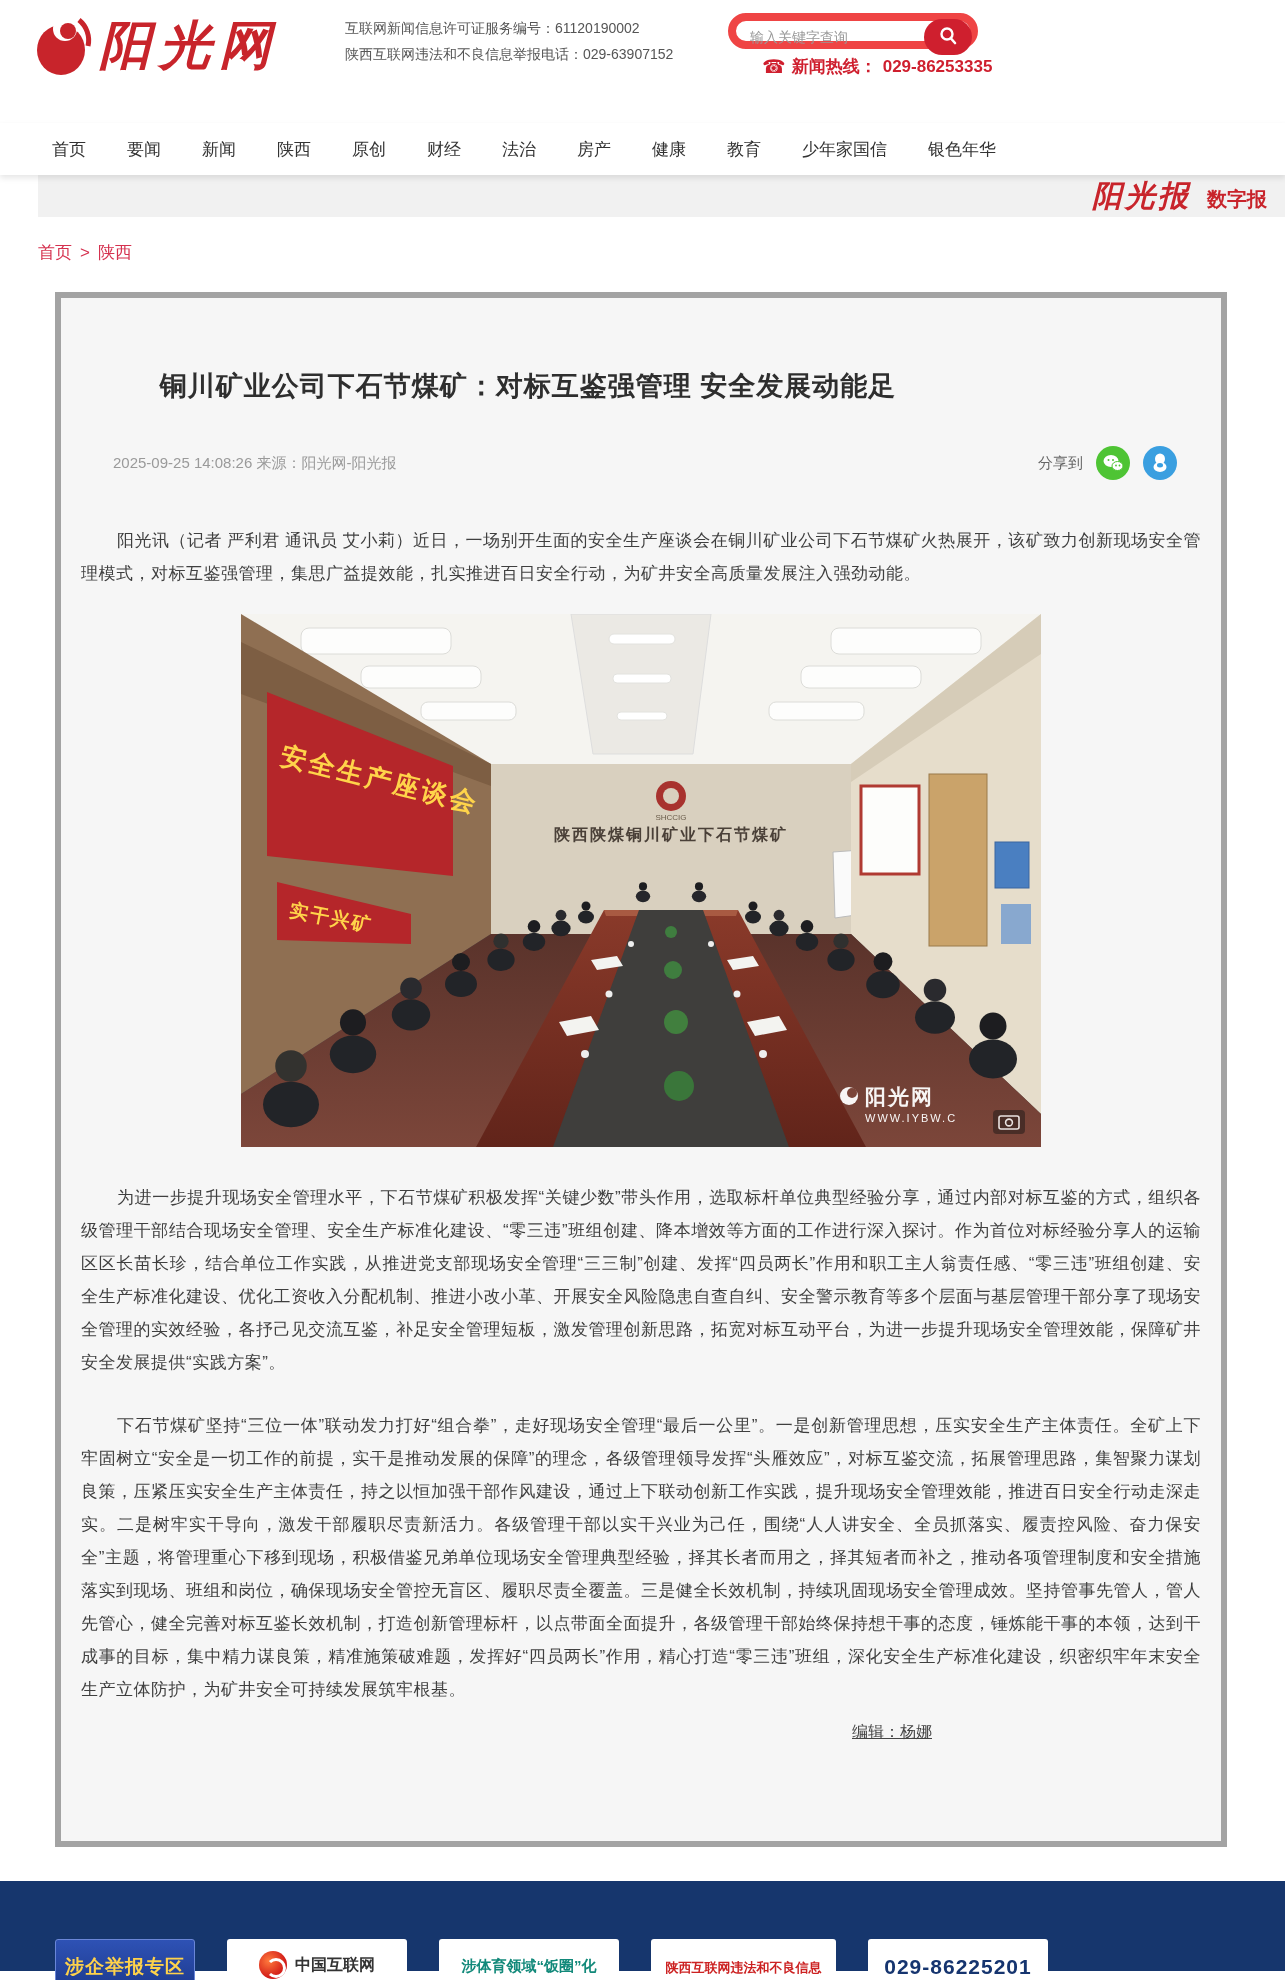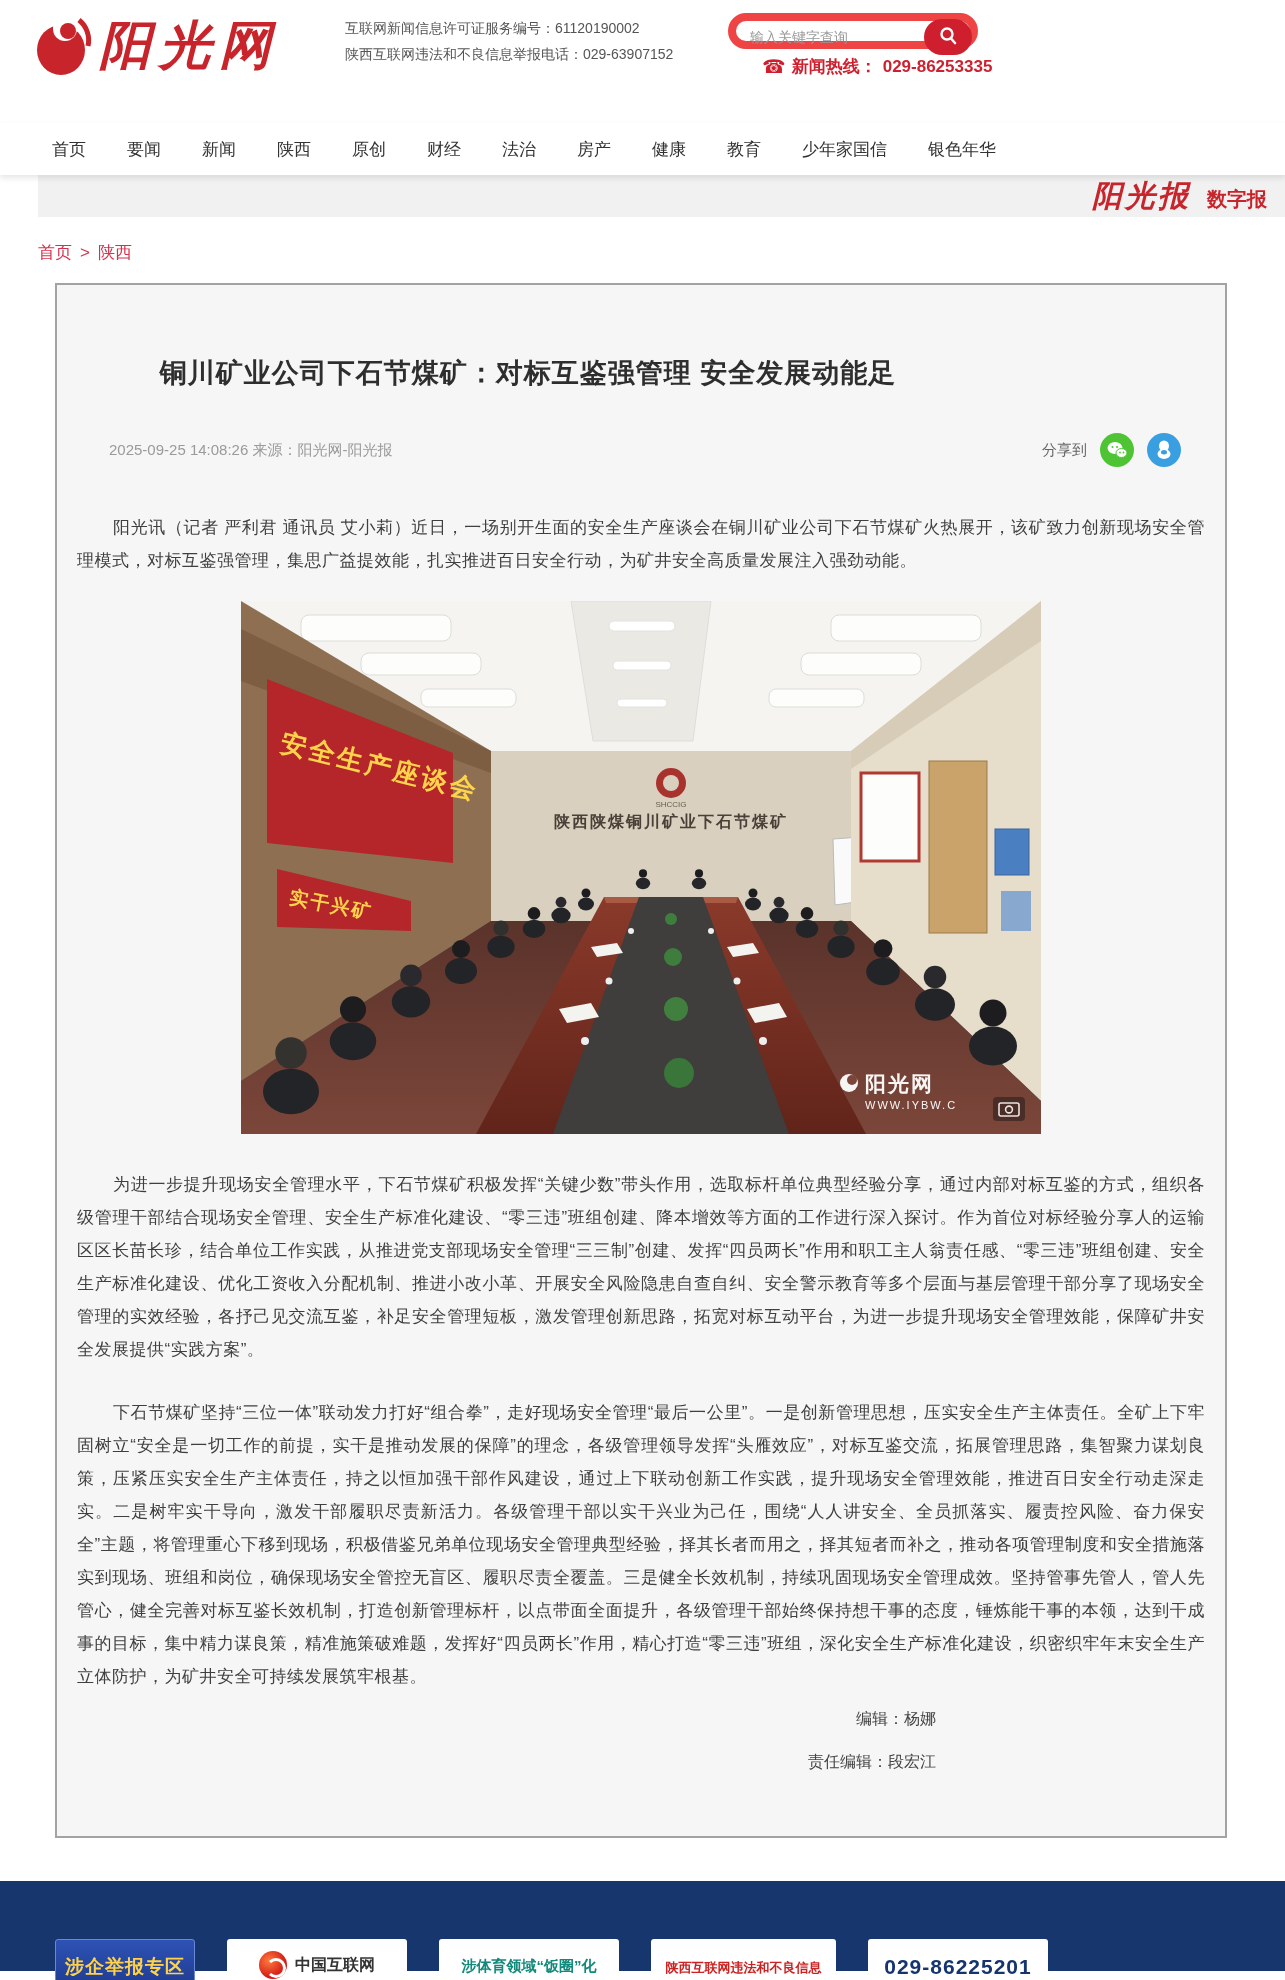--- a/index.html
+++ b/index.html
@@ -26,33 +26,33 @@
   .digital-strip { position:absolute; top:172px; left:38px; width:1247px; height:42px; background:#f1f1f1; display:flex; align-items:center; justify-content:flex-end; padding-right:18px; z-index:2; }
   .digital-link { display:flex; align-items:baseline; gap:16px; cursor:pointer; text-decoration:none; }
   .paper-name { font-family:"DejaVu Serif",serif; font-style:italic; font-weight:bold; font-size:30px; color:#c8242b; letter-spacing:3px; }
   .digital-label { font-size:20px; font-weight:bold; color:#c8242b; }
 
   
   .breadcrumb { position:absolute; top:238px; left:38px; font-size:17px; color:#d5314f; display:flex; gap:8px; align-items:center; }
   .breadcrumb a { color:#d5314f; text-decoration:none; cursor:pointer; }
 
   
-  .card { position:absolute; top:280px; left:55px; width:1172px; height:1555px; background:#f6f6f6; border:2px solid #a3a3a3; overflow:hidden; }
+  .card { position:absolute; top:289px; left:55px; width:1172px; height:1555px; background:#f6f6f6; border:6px solid #a3a3a3; overflow:hidden; }
   .art-title { margin:70px 250px 0 24px; text-align:center; font-size:27px; font-weight:bold; color:#2e2e2e; letter-spacing:1px; }
   .meta-row { position:relative; margin-top:40px; height:40px; }
   .meta-date { position:absolute; left:52px; top:10px; font-size:15px; color:#9a9a9a; }
   .share-group { position:absolute; right:44px; top:2px; display:flex; align-items:center; gap:13px; }
   .share-label { font-size:15px; color:#666; }
   .share-ico { width:34px; height:34px; border-radius:50%; cursor:pointer; display:flex; align-items:center; justify-content:center; }
   .para { margin:0 20px; padding:0; font-size:17px; line-height:33px; color:#3f3f3f; text-align:justify; text-indent:36px; letter-spacing:.5px; }
   .para1 { margin-top:40px; }
   .para2 { margin-top:34px; }
   .para3 { margin-top:30px; }
   .photo { display:block; margin:24px auto 0; width:800px; height:533px; background:#555; }
-  .editor-line { margin-top:16px; padding-right:289px; text-align:right; font-size:16px; color:#444; }
+  .editor-line { margin-top:16px; padding-right:289px; text-align:right; font-size:16px; color:#444;text-decoration:underline; }
   .editor-line2 { margin-top:22px; }
 
   
   .footer { position:absolute; top:1878px; left:0; width:100%; height:90px; background:#16366d; }
   .footer-row { display:flex; gap:32px; padding-left:55px; margin-top:58px; }
   .fbox { height:72px; border-radius:3px; cursor:pointer; }
   .fbox1 { width:140px; background:linear-gradient(180deg,#2e52b5,#17307e); border:1px solid #6a86d8; color:#ffd24a; font-weight:bold; font-size:19px; text-align:center; padding-top:14px; letter-spacing:1px; }
   .fbox2 { width:180px; background:#fff; display:flex; align-items:flex-start; justify-content:center; gap:8px; padding-top:12px; }
   .piyao-logo { width:28px; height:28px; border-radius:50%; background:radial-gradient(circle at 35% 35%, #ff7a3c, #cf1515 70%); position:relative; }
   .piyao-logo::after { content:""; position:absolute; left:7px; top:7px; width:14px; height:14px; border:3px solid #fff; border-left-color:transparent; border-radius:50%; }
@@ -317,21 +317,20 @@
         <rect x="752" y="496" width="32" height="24" rx="4" fill="rgba(20,20,20,.55)"></rect>
         <rect x="758" y="502" width="20" height="13" rx="2" fill="none" stroke="#fff" stroke-width="1.6"></rect>
         <circle cx="768" cy="508.5" r="3.4" fill="none" stroke="#fff" stroke-width="1.6"></circle>
       </g>
     </svg>
 
     <p class="para para2">为进一步提升现场安全管理水平，下石节煤矿积极发挥“关键少数”带头作用，选取标杆单位典型经验分享，通过内部对标互鉴的方式，组织各级管理干部结合现场安全管理、安全生产标准化建设、“零三违”班组创建、降本增效等方面的工作进行深入探讨。作为首位对标经验分享人的运输区区长苗长珍，结合单位工作实践，从推进党支部现场安全管理“三三制”创建、发挥“四员两长”作用和职工主人翁责任感、“零三违”班组创建、安全生产标准化建设、优化工资收入分配机制、推进小改小革、开展安全风险隐患自查自纠、安全警示教育等多个层面与基层管理干部分享了现场安全管理的实效经验，各抒己见交流互鉴，补足安全管理短板，激发管理创新思路，拓宽对标互动平台，为进一步提升现场安全管理效能，保障矿井安全发展提供“实践方案”。</p>
     <p class="para para3">下石节煤矿坚持“三位一体”联动发力打好“组合拳”，走好现场安全管理“最后一公里”。一是创新管理思想，压实安全生产主体责任。全矿上下牢固树立“安全是一切工作的前提，实干是推动发展的保障”的理念，各级管理领导发挥“头雁效应”，对标互鉴交流，拓展管理思路，集智聚力谋划良策，压紧压实安全生产主体责任，持之以恒加强干部作风建设，通过上下联动创新工作实践，提升现场安全管理效能，推进百日安全行动走深走实。二是树牢实干导向，激发干部履职尽责新活力。各级管理干部以实干兴业为己任，围绕“人人讲安全、全员抓落实、履责控风险、奋力保安全”主题，将管理重心下移到现场，积极借鉴兄弟单位现场安全管理典型经验，择其长者而用之，择其短者而补之，推动各项管理制度和安全措施落实到现场、班组和岗位，确保现场安全管控无盲区、履职尽责全覆盖。三是健全长效机制，持续巩固现场安全管理成效。坚持管事先管人，管人先管心，健全完善对标互鉴长效机制，打造创新管理标杆，以点带面全面提升，各级管理干部始终保持想干事的态度，锤炼能干事的本领，达到干成事的目标，集中精力谋良策，精准施策破难题，发挥好“四员两长”作用，精心打造“零三违”班组，深化安全生产标准化建设，织密织牢年末安全生产立体防护，为矿井安全可持续发展筑牢根基。</p>
 
     <div class="editor-line">编辑：杨娜</div>
-    <div class="editor-line editor-line2">责任编辑：段宏江</div>
   </div>
 
   <div class="footer">
     <div class="footer-row">
       <div class="fbox fbox1">涉企举报专区</div>
       <div class="fbox fbox2">
         <span class="piyao-logo"></span>
         <span class="fbox2-label">中国互联网</span>
       </div>
       <div class="fbox fbox3">涉体育领域“饭圈”化</div>

